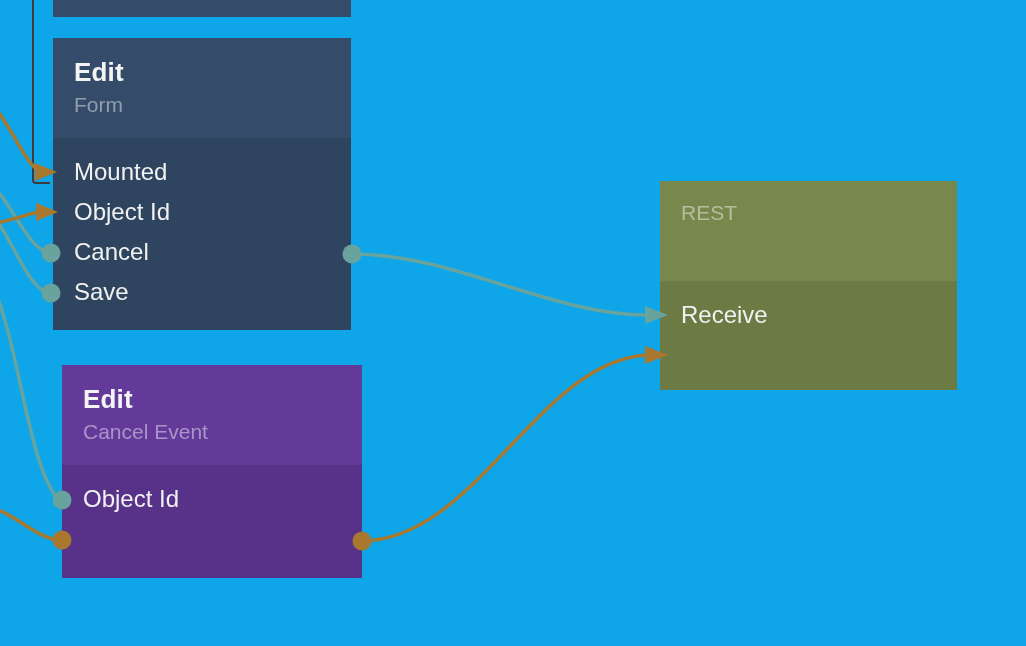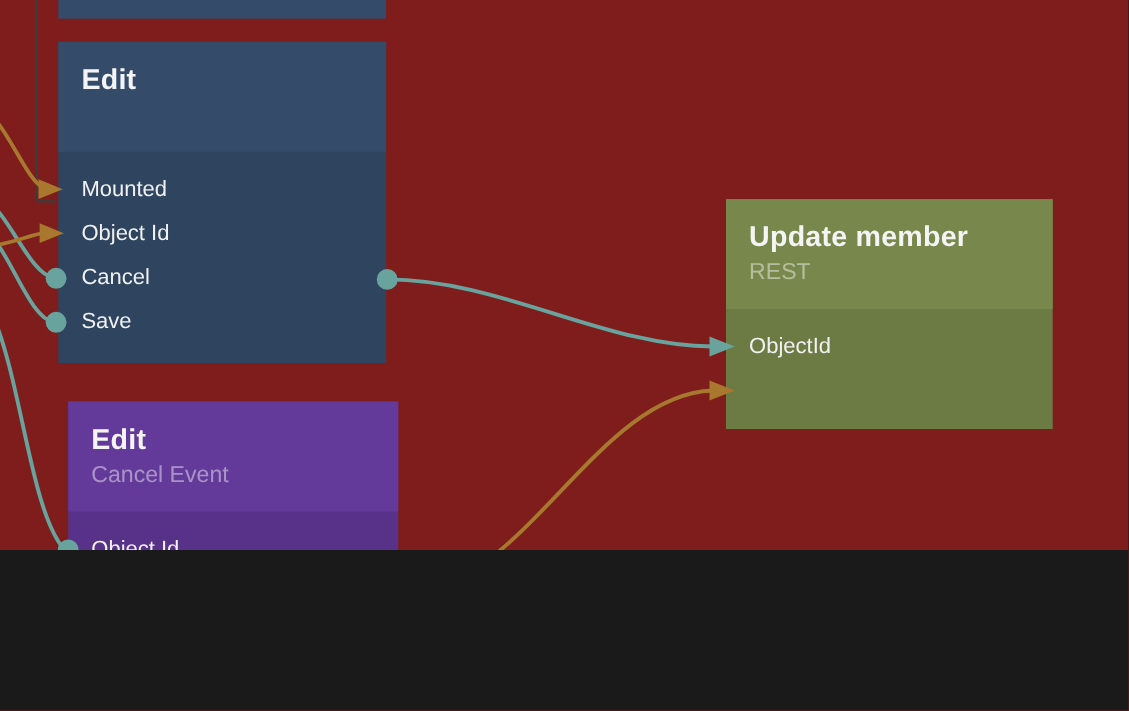--- a/index.html
+++ b/index.html
@@ -1,27 +1,27 @@
 <!DOCTYPE html>
 <html><head>
 <meta charset="utf-8">
 <style>
   html,body{margin:0;padding:0;background:#1a1a1a;}
   #canvas{
-    position:relative;width:1026px;height:500px;overflow:hidden;
-    background:#7f1d1d;
+    position:relative;width:1026px;height:646px;overflow:hidden;
+    background:#0ea5e9;
     font-family:"Liberation Sans","DejaVu Sans",sans-serif;
   }
   .node{position:absolute;box-sizing:border-box;}
   .node-header{height:100px;box-sizing:border-box;padding:17px 21px 0 21px;}
   .node-title{font-size:26px;font-weight:600;color:#f4f4f4;line-height:35px;letter-spacing:.2px;}
   .node-subtitle{font-size:21px;font-weight:400;color:rgba(255,255,255,.45);line-height:29px;}
   .node-body{padding-top:14px;}
   .port-row{height:40px;display:flex;align-items:center;padding-left:21px;}
-  .port-label{font-size:20px;color:#f1f1f1;}
+  .port-label{font-size:24px;color:#f1f1f1;}
 
   
   #node-clipped-top{left:53px;top:0;width:298px;height:17px;background:#344c6a;}
   #node-edit-form{left:53px;top:38px;width:298px;height:292px;background:#2f455f;}
   #node-edit-form .node-header{background:#344c6a;}
   #node-edit-receive{left:62px;top:365px;width:300px;height:213px;background:#583289;}
   #node-edit-receive .node-header{background:#633a99;}
   #node-update-member{left:660px;top:181px;width:297px;height:209px;background:#6c7a44;}
   #node-update-member .node-header{background:#78874b;}
 
@@ -32,20 +32,21 @@
 </head>
 <body>
 
 <div id="canvas">
 
   <div class="node" id="node-clipped-top"></div>
 
   <div class="node" id="node-edit-form">
     <div class="node-header">
       <div class="node-title">Edit</div>
+      <div class="node-subtitle">Form</div>
     </div>
     <div class="node-body">
       <div class="port-row">
         <span class="port-label">Mounted</span>
       </div>
       <div class="port-row">
         <span class="port-label">Object Id</span>
       </div>
       <div class="port-row">
         <span class="port-label">Cancel</span>
@@ -63,26 +64,25 @@
     </div>
     <div class="node-body">
       <div class="port-row">
         <span class="port-label">Object Id</span>
       </div>
     </div>
   </div>
 
   <div class="node" id="node-update-member">
     <div class="node-header">
-      <div class="node-title">Update member</div>
       <div class="node-subtitle">REST</div>
     </div>
     <div class="node-body">
       <div class="port-row">
-        <span class="port-label">ObjectId</span>
+        <span class="port-label">Receive</span>
       </div>
     </div>
   </div>
 
   <svg id="wires-layer" viewBox="0 0 1026 646">
     <path class="wire-thin" d="M33 0 L33 180 Q33 183 36 183 L50 183" stroke="#3c3c3c"></path>
     <path class="wire" d="M-16 98 C6 112 22 160 38 170" stroke="#a8782e"></path>
     <path class="wire" d="M-16 178 C10 196 26 248 49 253" stroke="#68a39e"></path>
     <path class="wire" d="M-12 210 C12 234 26 288 49 293" stroke="#68a39e"></path>
     <path class="wire" d="M-16 225 C10 222 26 214 39 212" stroke="#a8782e"></path>

